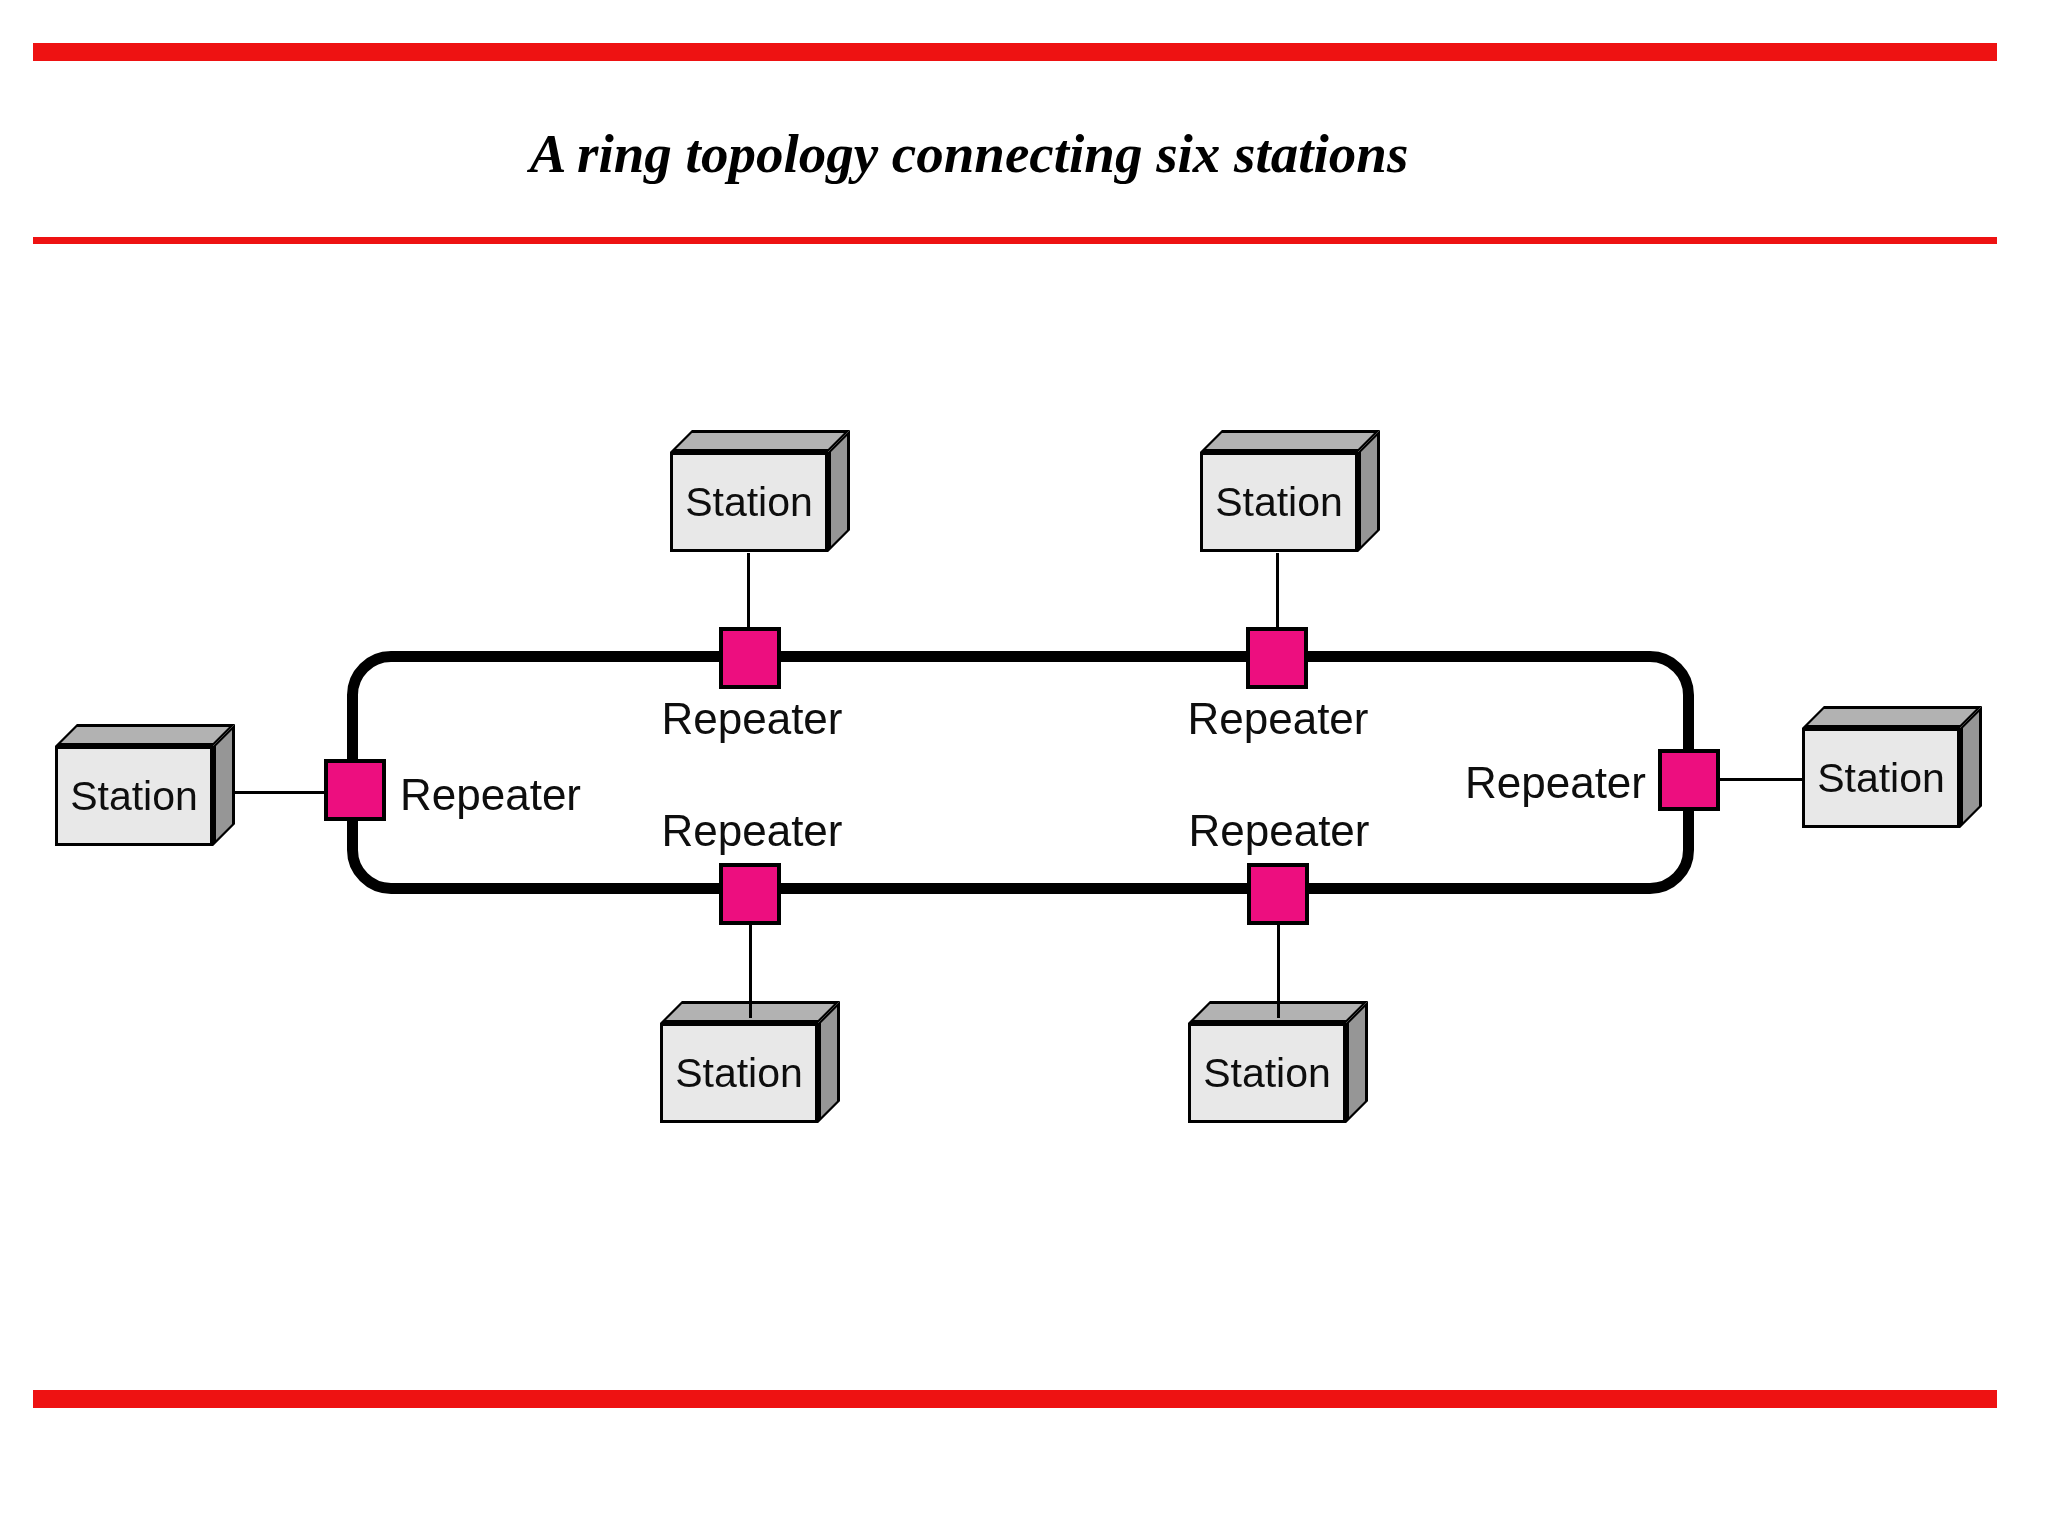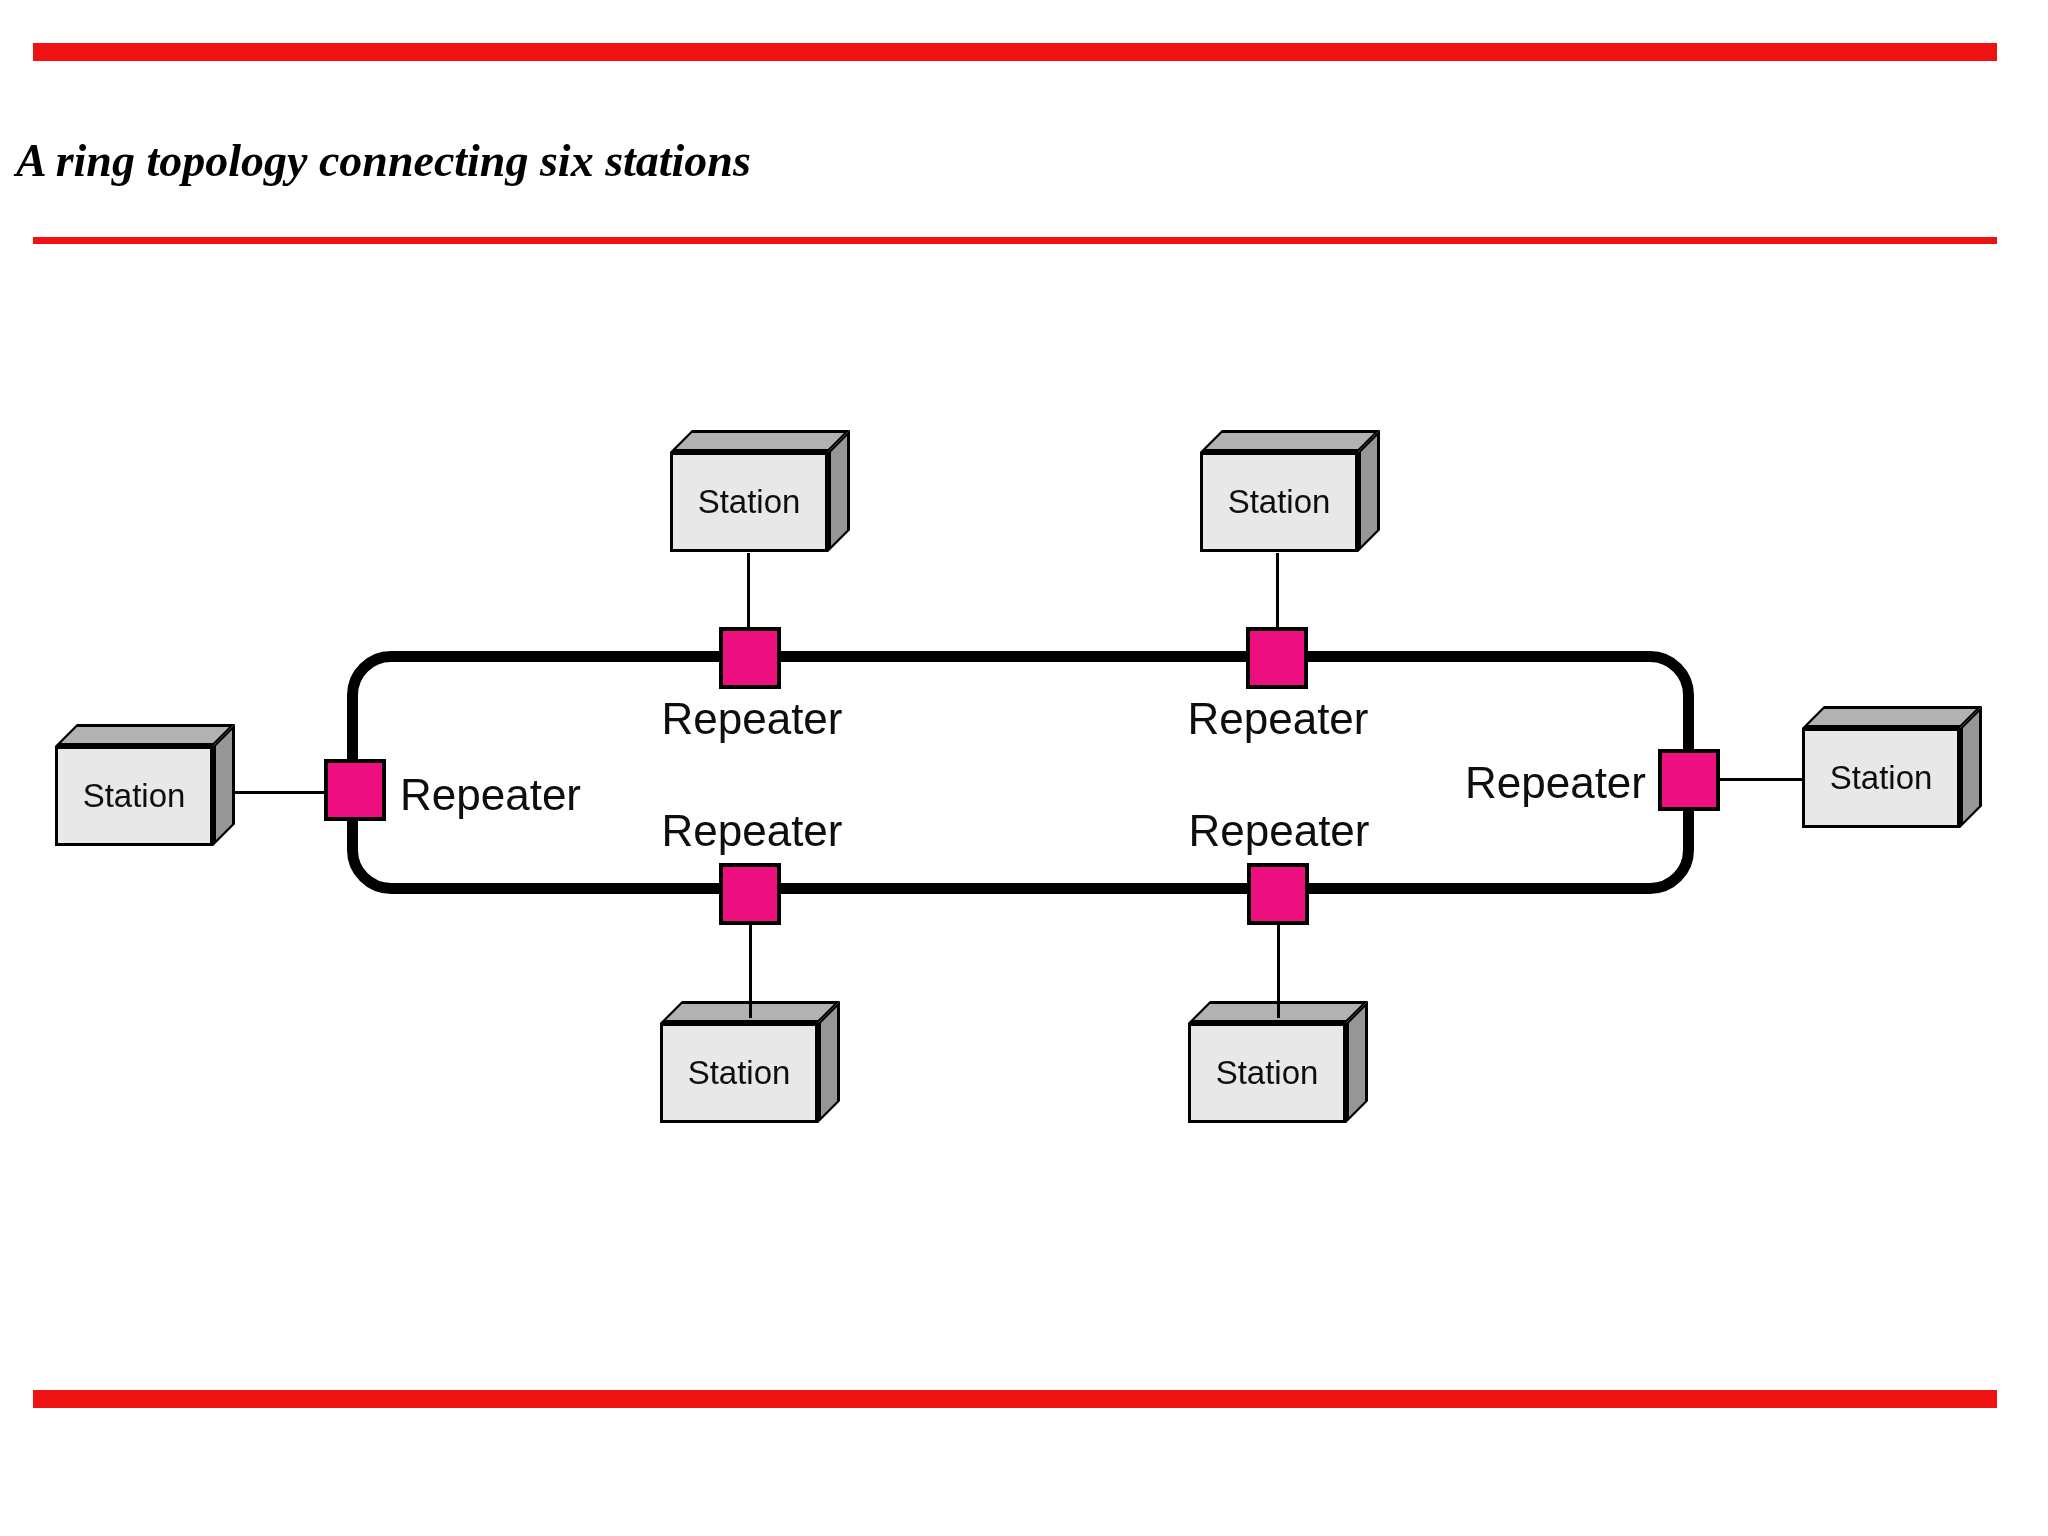--- a/index.html
+++ b/index.html
@@ -6,23 +6,23 @@
   body{width:2048px;height:1536px;position:relative;overflow:hidden;
        font-family:"Liberation Sans",sans-serif;}
 
   
   .red-bar{position:absolute;left:33px;width:1964px;background:#ee1212;}
   .red-bar.top{top:43px;height:18px;}
   .red-bar.mid{top:237px;height:7px;}
   .red-bar.bottom{top:1390px;height:18px;}
 
   
-  .title{position:absolute;left:0;top:118px;width:1930px;margin:16px;
-         font-family:"Liberation Serif",serif;
-         font-style:italic;font-weight:bold;font-size:46px;color:#000;}
+  .title{position:absolute;left:0;top:118px;width:1930px;margin:4px;
+         text-align:center;font-family:"Liberation Serif",serif;
+         font-style:italic;font-weight:bold;font-size:55px;color:#000;}
 
   
   .ring{position:absolute;left:347px;top:651px;width:1347px;height:243px;
         box-sizing:border-box;border:11px solid #000;border-radius:44px;
         z-index:1;}
 
   
   .conn{position:absolute;background:#000;z-index:2;}
   .conn.v{width:3px;}
   .conn.h{height:3px;}
@@ -57,21 +57,21 @@
 
   
   .station{position:absolute;width:180px;height:122px;z-index:4;}
   .station .face{position:absolute;box-sizing:border-box;border:3px solid #000;}
   .station .face.top{left:0;top:0;width:158px;height:22px;background:#b2b2b2;
                      transform:skewX(-45deg);transform-origin:0 100%;}
   .station .face.side{left:158px;top:22px;width:22px;height:100px;background:#969696;
                       transform:skewY(-45deg);transform-origin:0 0;}
   .station .face.front{left:0;top:22px;width:158px;height:100px;background:#e8e8e8;
                        display:flex;align-items:center;justify-content:center;
-                       font-size:33px;color:#0e0e0e;}
+                       font-size:41px;color:#0e0e0e;}
   .s-tl{left:670px;top:430px;}
   .s-tr{left:1200px;top:430px;}
   .s-l{left:55px;top:724px;}
   .s-r{left:1802px;top:706px;}
   .s-bl{left:660px;top:1001px;}
   .s-br{left:1188px;top:1001px;}
 </style>
 </head>
 <body>
 

